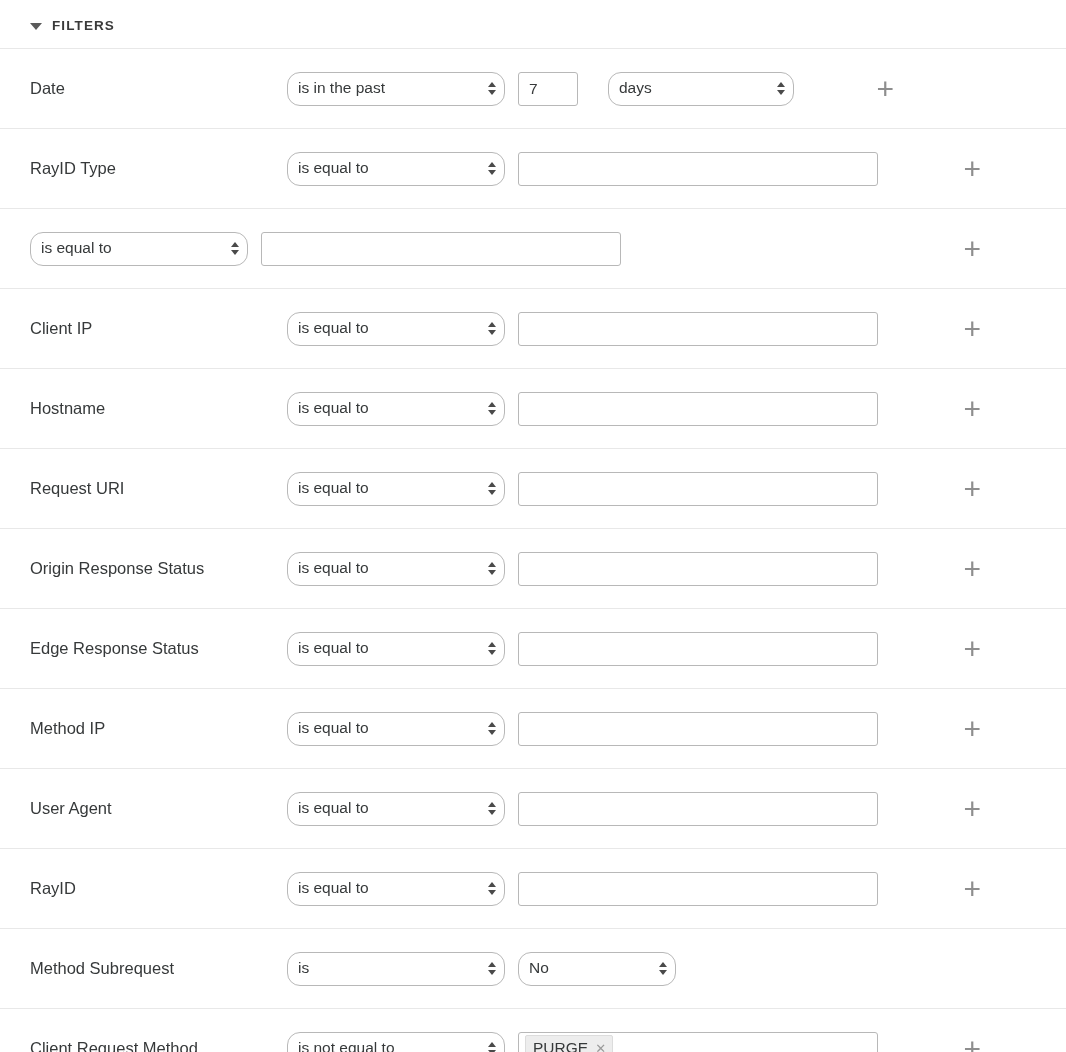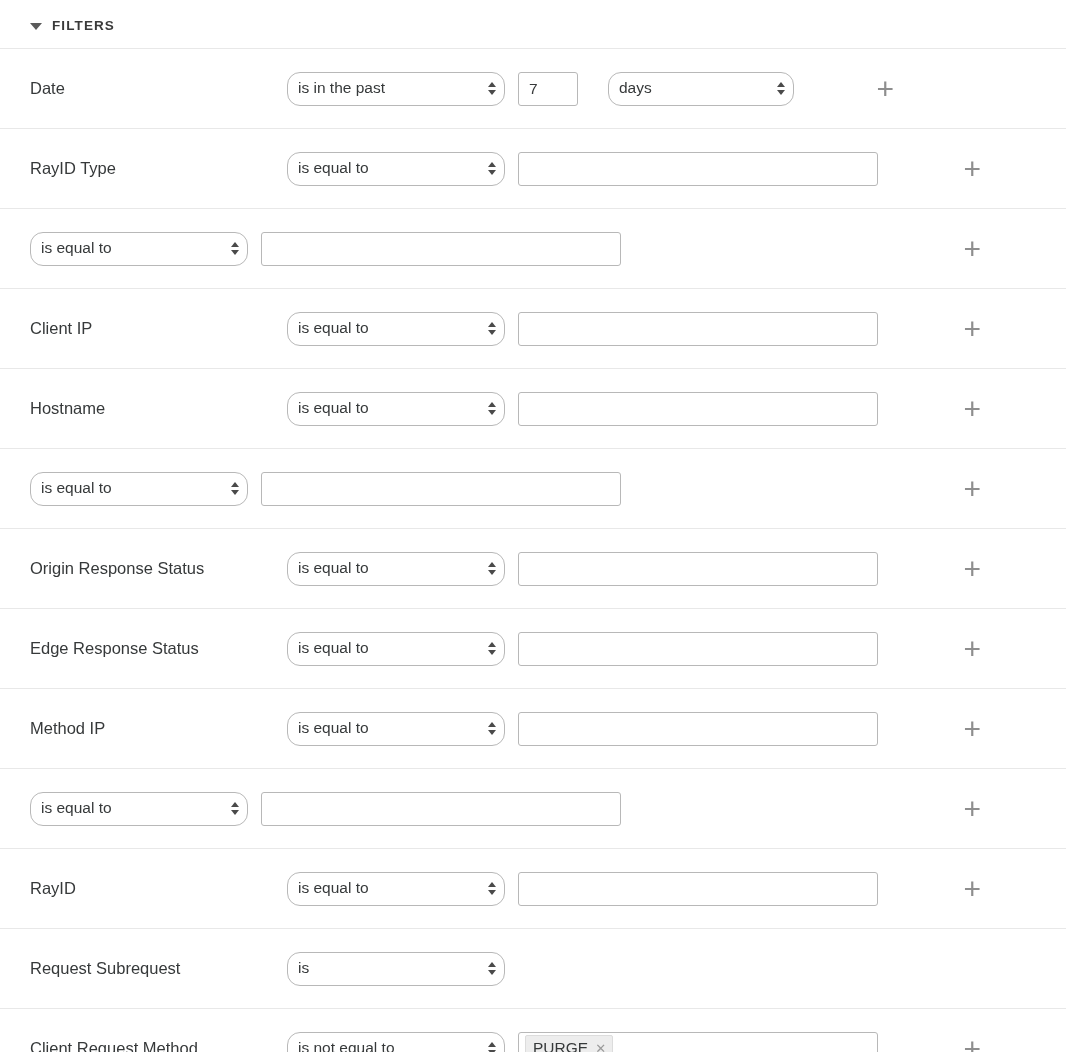--- a/index.html
+++ b/index.html
@@ -266,20 +266,21 @@
             <span class="up"></span>
             <span class="down"></span>
           </span>
       </span>
     </div>
     <input class="txt value-wide" type="text" value="" style="">
     <span class="plus p-right">+</span>
   </div>
 
   <div class="filter-row">
+    <div class="row-label">Request URI</div>
     <div class="ctrl-op">
       <span class="sel-wrap">
         <select class="sel"><option>is equal to</option></select>
         <span class="spinner">
             <span class="up"></span>
             <span class="down"></span>
           </span>
       </span>
     </div>
     <input class="txt value-wide" type="text" value="" style="">
@@ -325,20 +326,21 @@
             <span class="up"></span>
             <span class="down"></span>
           </span>
       </span>
     </div>
     <input class="txt value-wide" type="text" value="" style="">
     <span class="plus p-right">+</span>
   </div>
 
   <div class="filter-row">
+    <div class="row-label">User Agent</div>
     <div class="ctrl-op">
       <span class="sel-wrap">
         <select class="sel"><option>is equal to</option></select>
         <span class="spinner">
             <span class="up"></span>
             <span class="down"></span>
           </span>
       </span>
     </div>
     <input class="txt value-wide" type="text" value="" style="">
@@ -354,24 +356,33 @@
             <span class="up"></span>
             <span class="down"></span>
           </span>
       </span>
     </div>
     <input class="txt value-wide" type="text" value="" style="">
     <span class="plus p-right">+</span>
   </div>
 
   <div class="filter-row">
-    <div class="row-label">Request Subrequest</div>
+    <div class="row-label">Method Subrequest</div>
     <div class="ctrl-op">
       <span class="sel-wrap">
         <select class="sel"><option>is</option></select>
+        <span class="spinner">
+            <span class="up"></span>
+            <span class="down"></span>
+          </span>
+      </span>
+    </div>
+    <div class="ctrl-small">
+      <span class="sel-wrap">
+        <select class="sel"><option>No</option></select>
         <span class="spinner">
             <span class="up"></span>
             <span class="down"></span>
           </span>
       </span>
     </div>
   </div>
 
   <div class="filter-row">
     <div class="row-label">Client Request Method</div>

